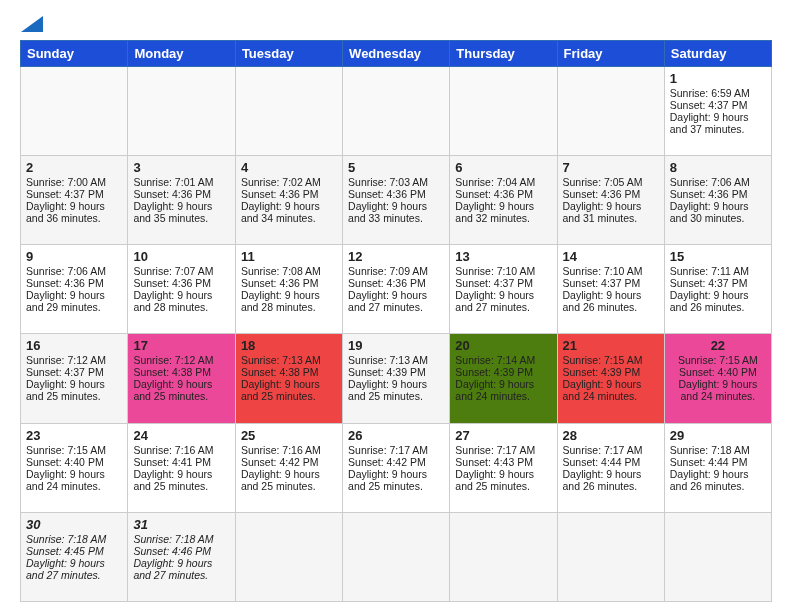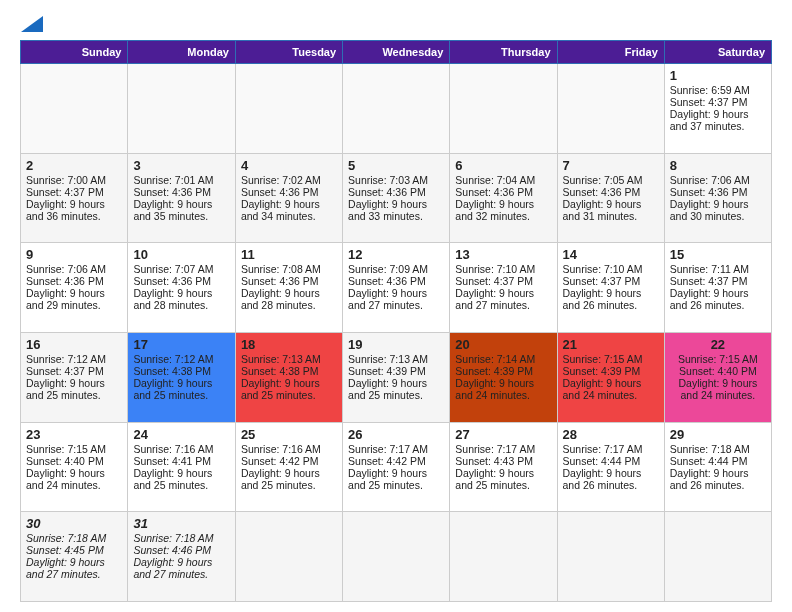--- a/index.html
+++ b/index.html
@@ -47,26 +47,26 @@
     .location {
       font-size: 14px;
       color: #444;
     }
     table {
       width: 100%;
       border-collapse: collapse;
       flex: 1;
     }
     th {
-      background-color: #4c1d95;
+      background-color: #1d4ed8;
       color: white;
-      font-size: 11px;
+      font-size: 13px;
       font-weight: bold;
       padding: 5px 6px;
-      text-align: right;
+      text-align: left;
       border: 1px solid #2e6db4;
     }
     td {
       border: 1px solid #ccc;
       vertical-align: top;
       padding: 4px 5px;
       font-size: 10.5px;
       color: #222;
       background: #fff;
       height: 78px;
@@ -235,42 +235,42 @@
           </td>
         </tr>
         <tr style="background: rgb(245, 245, 245);">
           <td style="background: rgb(245, 245, 245);">
             <span class="day-num">16</span>
             <div>Sunrise: 7:12 AM</div>
             <div>Sunset: 4:37 PM</div>
             <div>Daylight: 9 hours</div>
             <div>and 25 minutes.</div>
           </td>
-          <td style="background: #3b82f6;">
+          <td style="background: #ec4899;">
             <span class="day-num">17</span>
             <div>Sunrise: 7:12 AM</div>
             <div>Sunset: 4:38 PM</div>
             <div>Daylight: 9 hours</div>
             <div>and 25 minutes.</div>
           </td>
           <td style="background: #ef4444;">
             <span class="day-num">18</span>
             <div>Sunrise: 7:13 AM</div>
             <div>Sunset: 4:38 PM</div>
             <div>Daylight: 9 hours</div>
             <div>and 25 minutes.</div>
           </td>
           <td style="background: rgb(245, 245, 245);">
             <span class="day-num">19</span>
             <div>Sunrise: 7:13 AM</div>
             <div>Sunset: 4:39 PM</div>
             <div>Daylight: 9 hours</div>
             <div>and 25 minutes.</div>
           </td>
-          <td style="background: #c2410c;">
+          <td style="background: #4d7c0f;">
             <span class="day-num">20</span>
             <div>Sunrise: 7:14 AM</div>
             <div>Sunset: 4:39 PM</div>
             <div>Daylight: 9 hours</div>
             <div>and 24 minutes.</div>
           </td>
           <td style="background: #ef4444;">
             <span class="day-num">21</span>
             <div>Sunrise: 7:15 AM</div>
             <div>Sunset: 4:39 PM</div>

